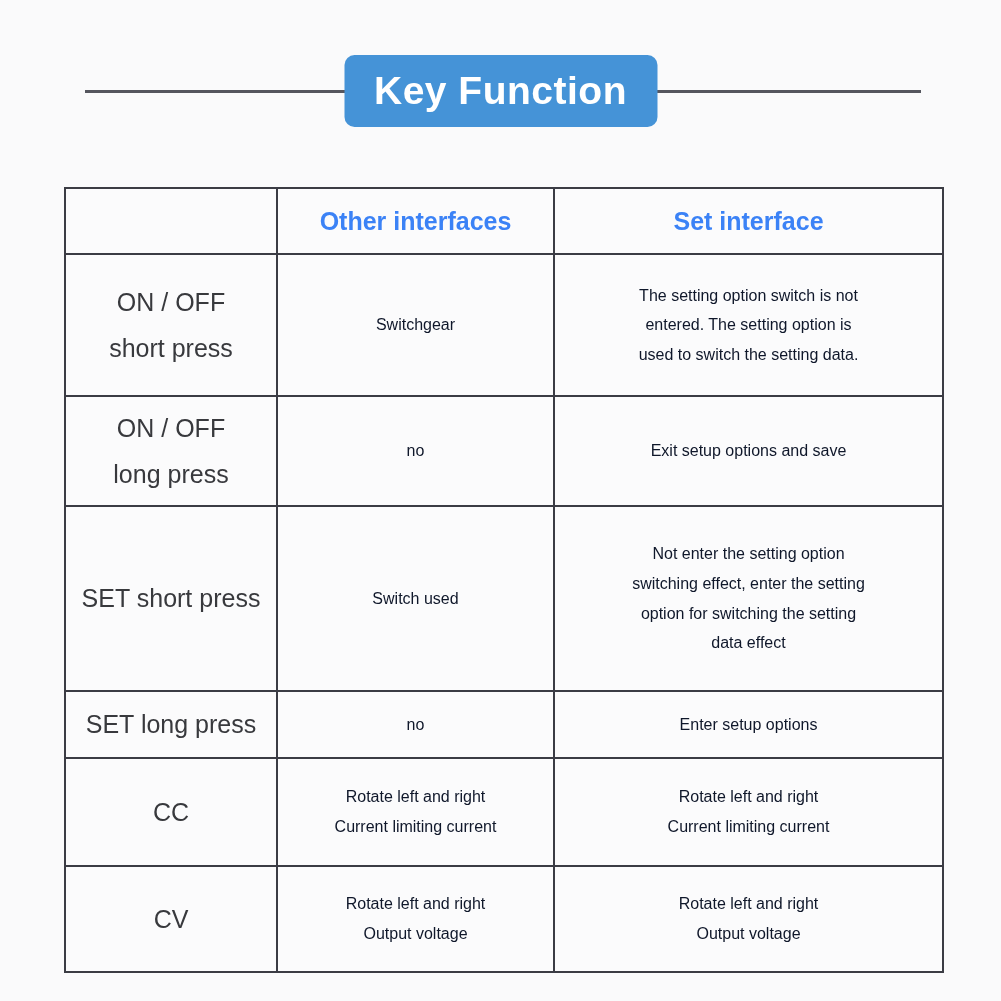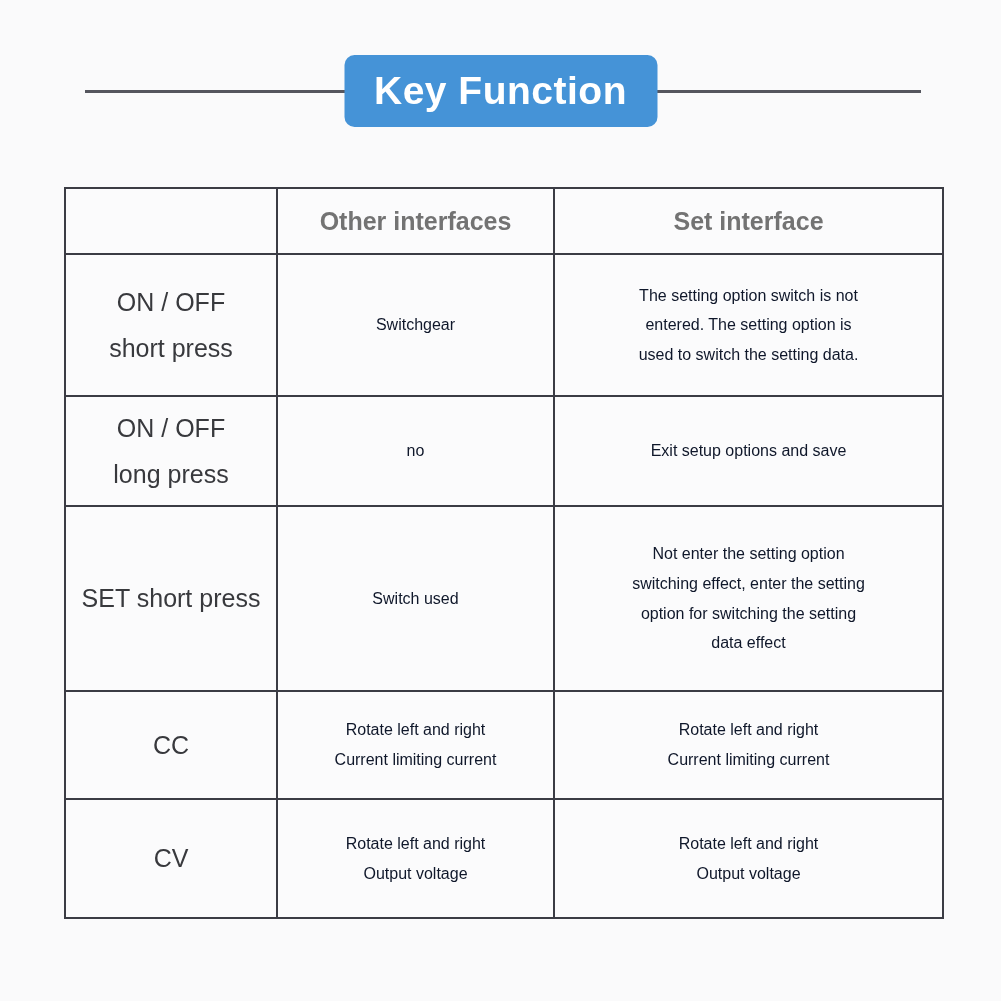--- a/index.html
+++ b/index.html
@@ -59,21 +59,21 @@
     text-align: center;
     vertical-align: middle;
     padding: 2px 10px;
     white-space: pre-line;
     line-height: 1.85;
     color: #0f172a;
     font-size: 16px;
     overflow: hidden;
   }
   table.key-table th {
-    color: #737373;
+    color: #3b82f6;
     font-size: 25px;
     font-weight: 700;
   }
   table.key-table td.key {
     font-size: 25px;
     font-weight: 400;
     color: #38393d;
   }
   col.c1 { width: 212px; }
   col.c2 { width: 277px; }
@@ -117,28 +117,33 @@
       <td>Exit setup options and save</td>
     </tr>
     <tr style="height:185px">
       <td class="key">SET short press</td>
       <td>Switch used</td>
       <td>Not enter the setting option
 switching effect, enter the setting
 option for switching the setting
 data effect</td>
     </tr>
+    <tr style="height:67px">
+      <td class="key">SET long press</td>
+      <td>no</td>
+      <td>Enter setup options</td>
+    </tr>
     <tr style="height:108px">
       <td class="key">CC</td>
       <td>Rotate left and right
 Current limiting current</td>
       <td>Rotate left and right
 Current limiting current</td>
     </tr>
-    <tr style="height:119px">
+    <tr style="height:106px">
       <td class="key">CV</td>
       <td>Rotate left and right
 Output voltage</td>
       <td>Rotate left and right
 Output voltage</td>
     </tr>
   </tbody>
 </table>
 
 </body></html>

